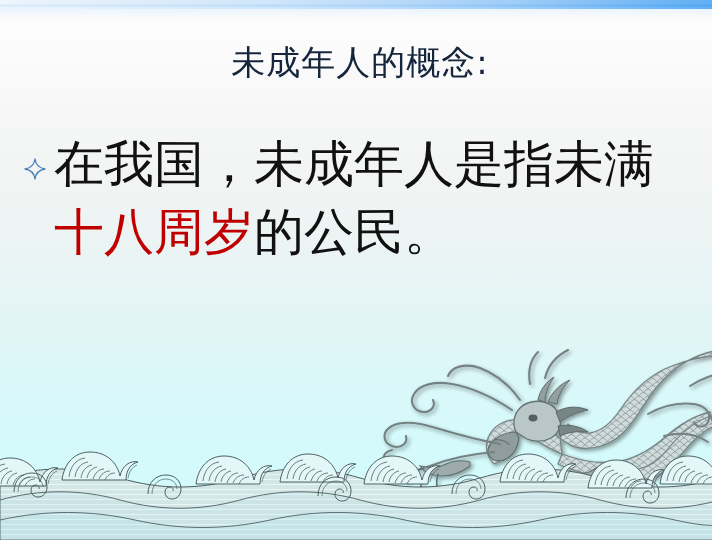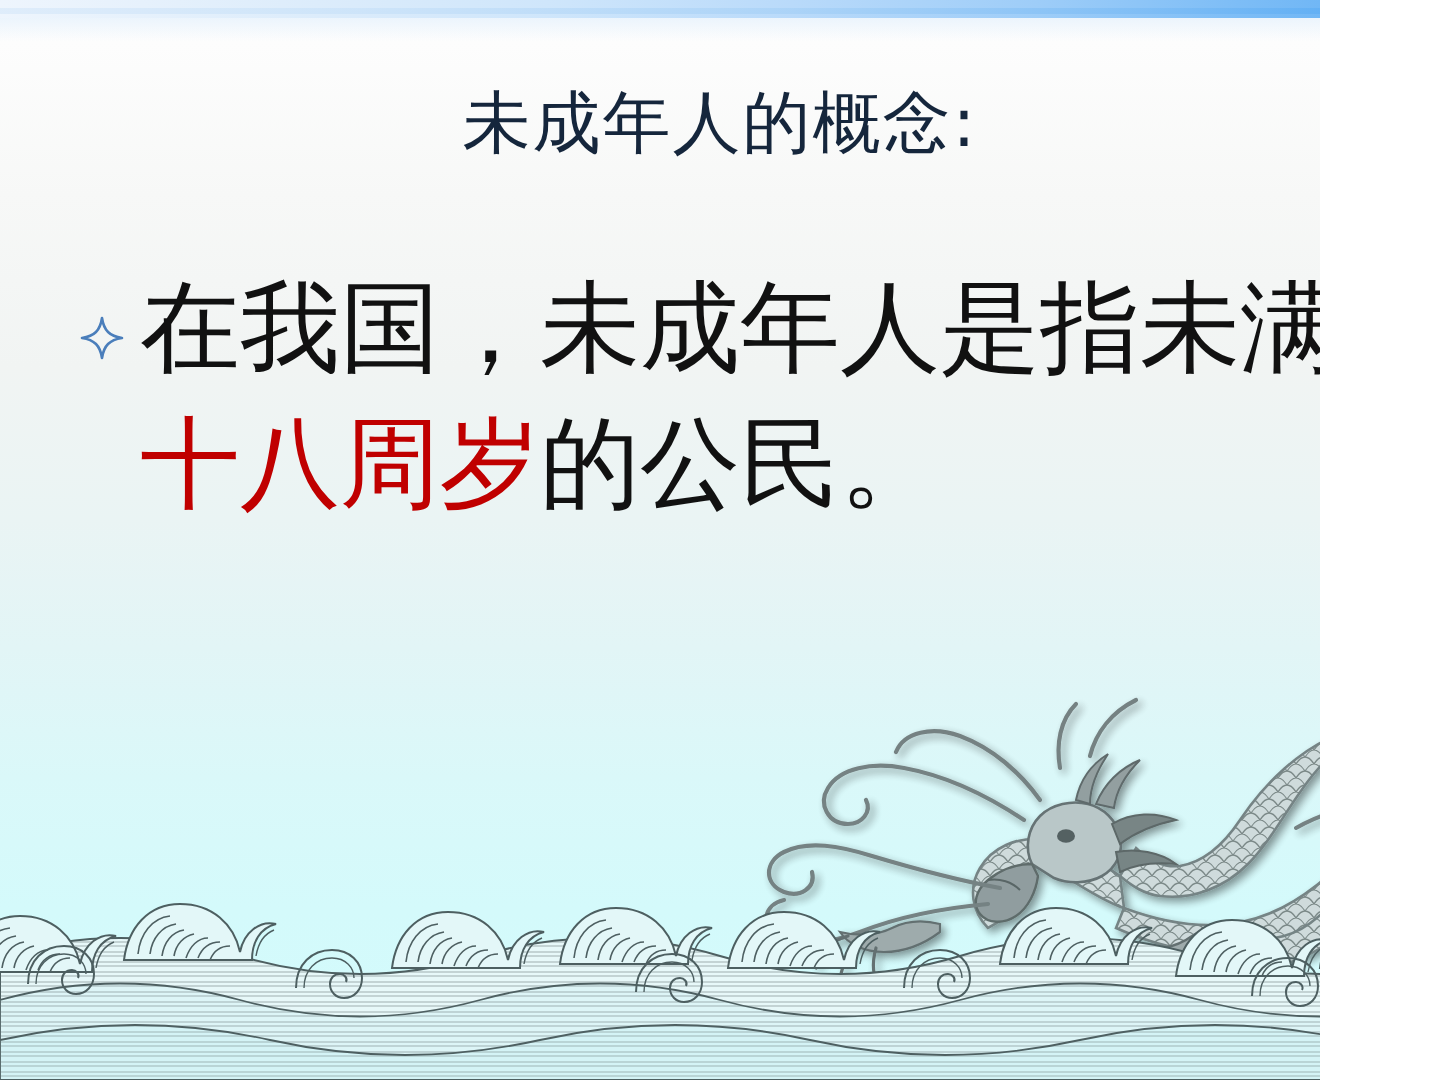--- a/index.html
+++ b/index.html
@@ -8,21 +8,21 @@
   }
   body {
     width: 720px;
     height: 540px;
     overflow: hidden;
     font-family: "Liberation Sans", sans-serif;
   }
 
   #slide {
     position: relative;
-    width: 660px;
+    width: 712px;
     height: 540px;
     overflow: hidden;
     background: linear-gradient(to bottom,
         #ffffff 0%,
         #fdfdfd 4%,
         #f7f8f7 18%,
         #f1f4f3 34%,
         #eaf4f4 48%,
         #e2f5f6 60%,
         #daf8f9 72%,
@@ -82,21 +82,21 @@
     line-height: 1.1;
     letter-spacing: 1px;
     color: #15263c;
     white-space: nowrap;
   }
 
   
   #body-block {
     position: absolute;
     top: 130px;
-    left: 40px;
+    left: 24px;
     width: 660px;
   }
   #bullet-row {
     position: relative;
     padding-left: 30px;
   }
   #bullet-icon {
     position: absolute;
     left: 0px;
     top: 28px;

